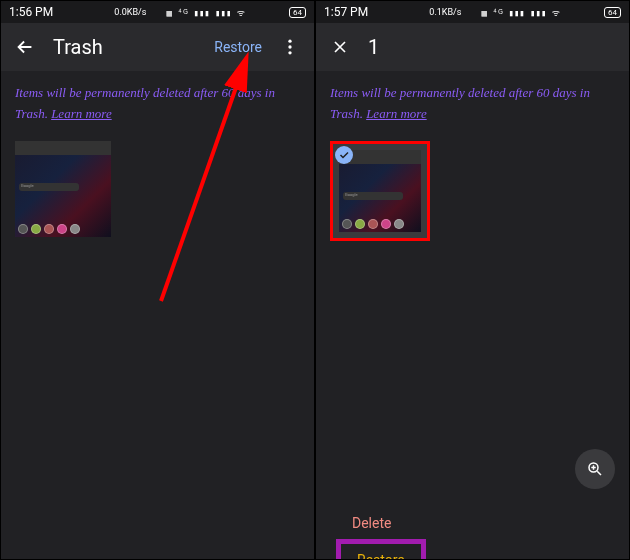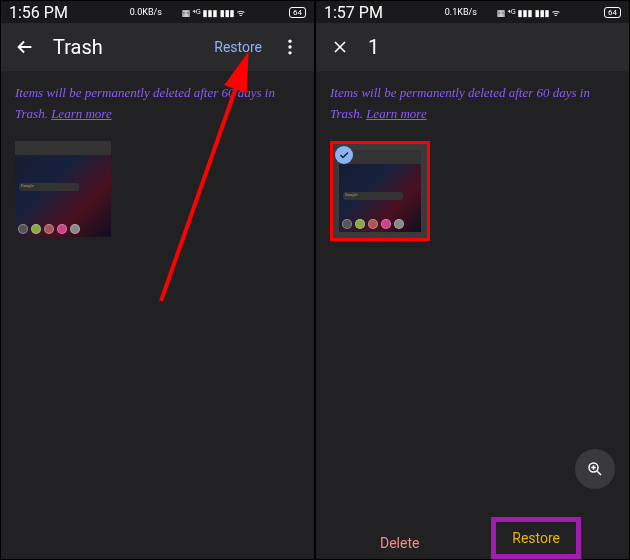--- a/index.html
+++ b/index.html
@@ -22,28 +22,28 @@
     .status-bar {
       height: 22px;
       display: flex;
       align-items: center;
       justify-content: space-between;
       padding: 0 8px;
       font-size: 10px;
       color: #fff;
       background: #1a1a1c;
     }
-    .status-left { font-size: 16px; }
+    .status-left { font-size: 12px; }
     .status-right {
       display: flex;
       align-items: center;
       gap: 20px;
       font-size: 9px;
     }
-    .status-icons { display: flex; gap: 2px; align-items: center; }
+    .status-icons { display: flex; gap: 2px; align-items: center; font-family: Liberation Mono, monospace; }
     .battery {
       border: 1px solid #fff;
       border-radius: 3px;
       padding: 0 3px;
       font-size: 8px;
       margin-left: 24px;
     }
     .app-bar {
       height: 48px;
       display: flex;
@@ -155,23 +155,24 @@
       z-index: 10;
       pointer-events: none;
     }
     .bottom-actions {
       position: absolute;
       bottom: 0;
       left: 0;
       right: 0;
       height: 52px;
       display: flex;
-      align-items: flex-end;
+      align-items: flex-start;
       justify-content: space-around;
       padding: 0 20px;
+      flex-direction: column;
     }
     .action-btn {
       font-size: 14px;
       padding: 8px 16px;
       cursor: pointer;
     }
     .delete-btn { color: #f28b82; }
     .restore-btn {
       color: #eab308;
       border: 5px solid #a21caf;

